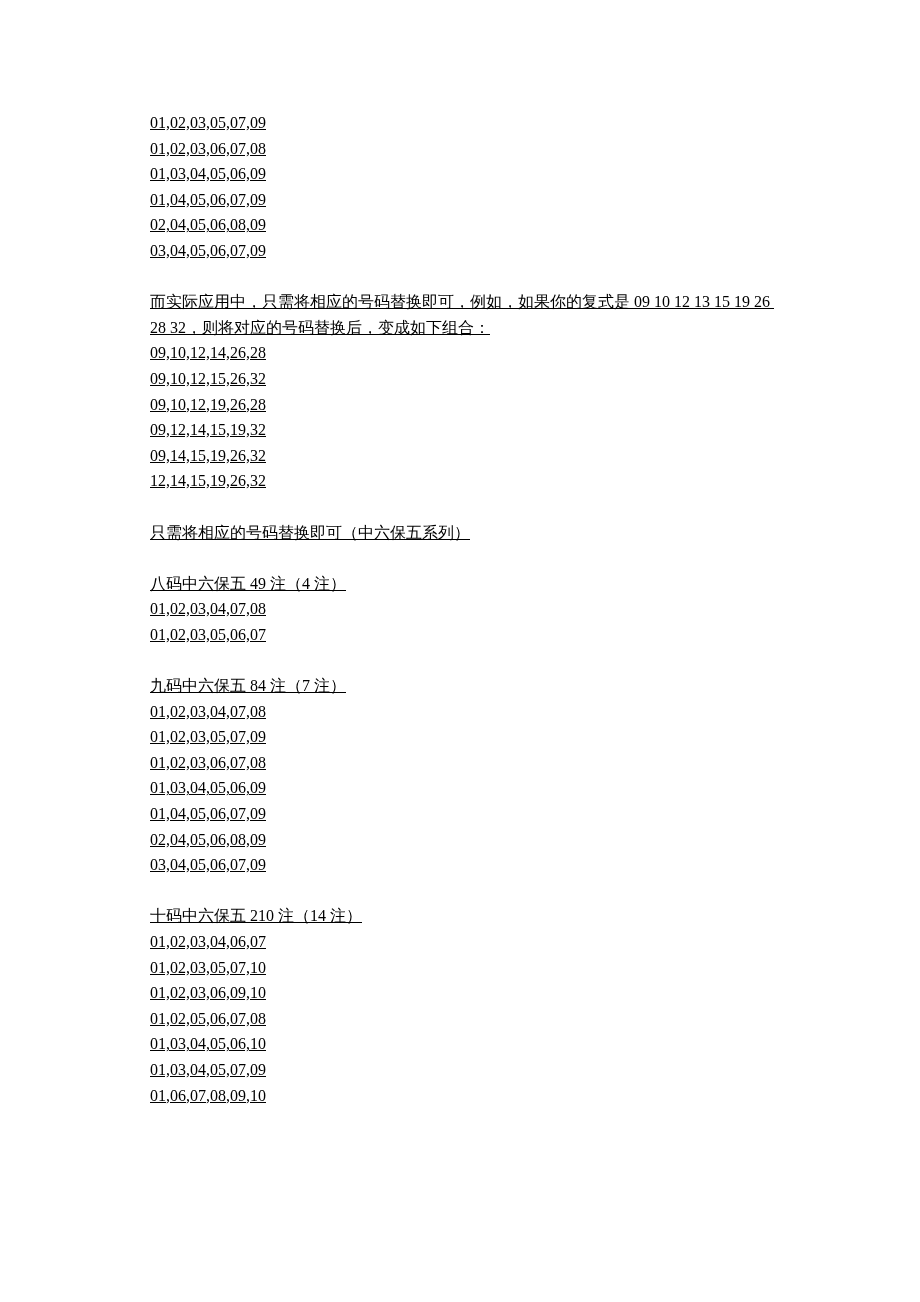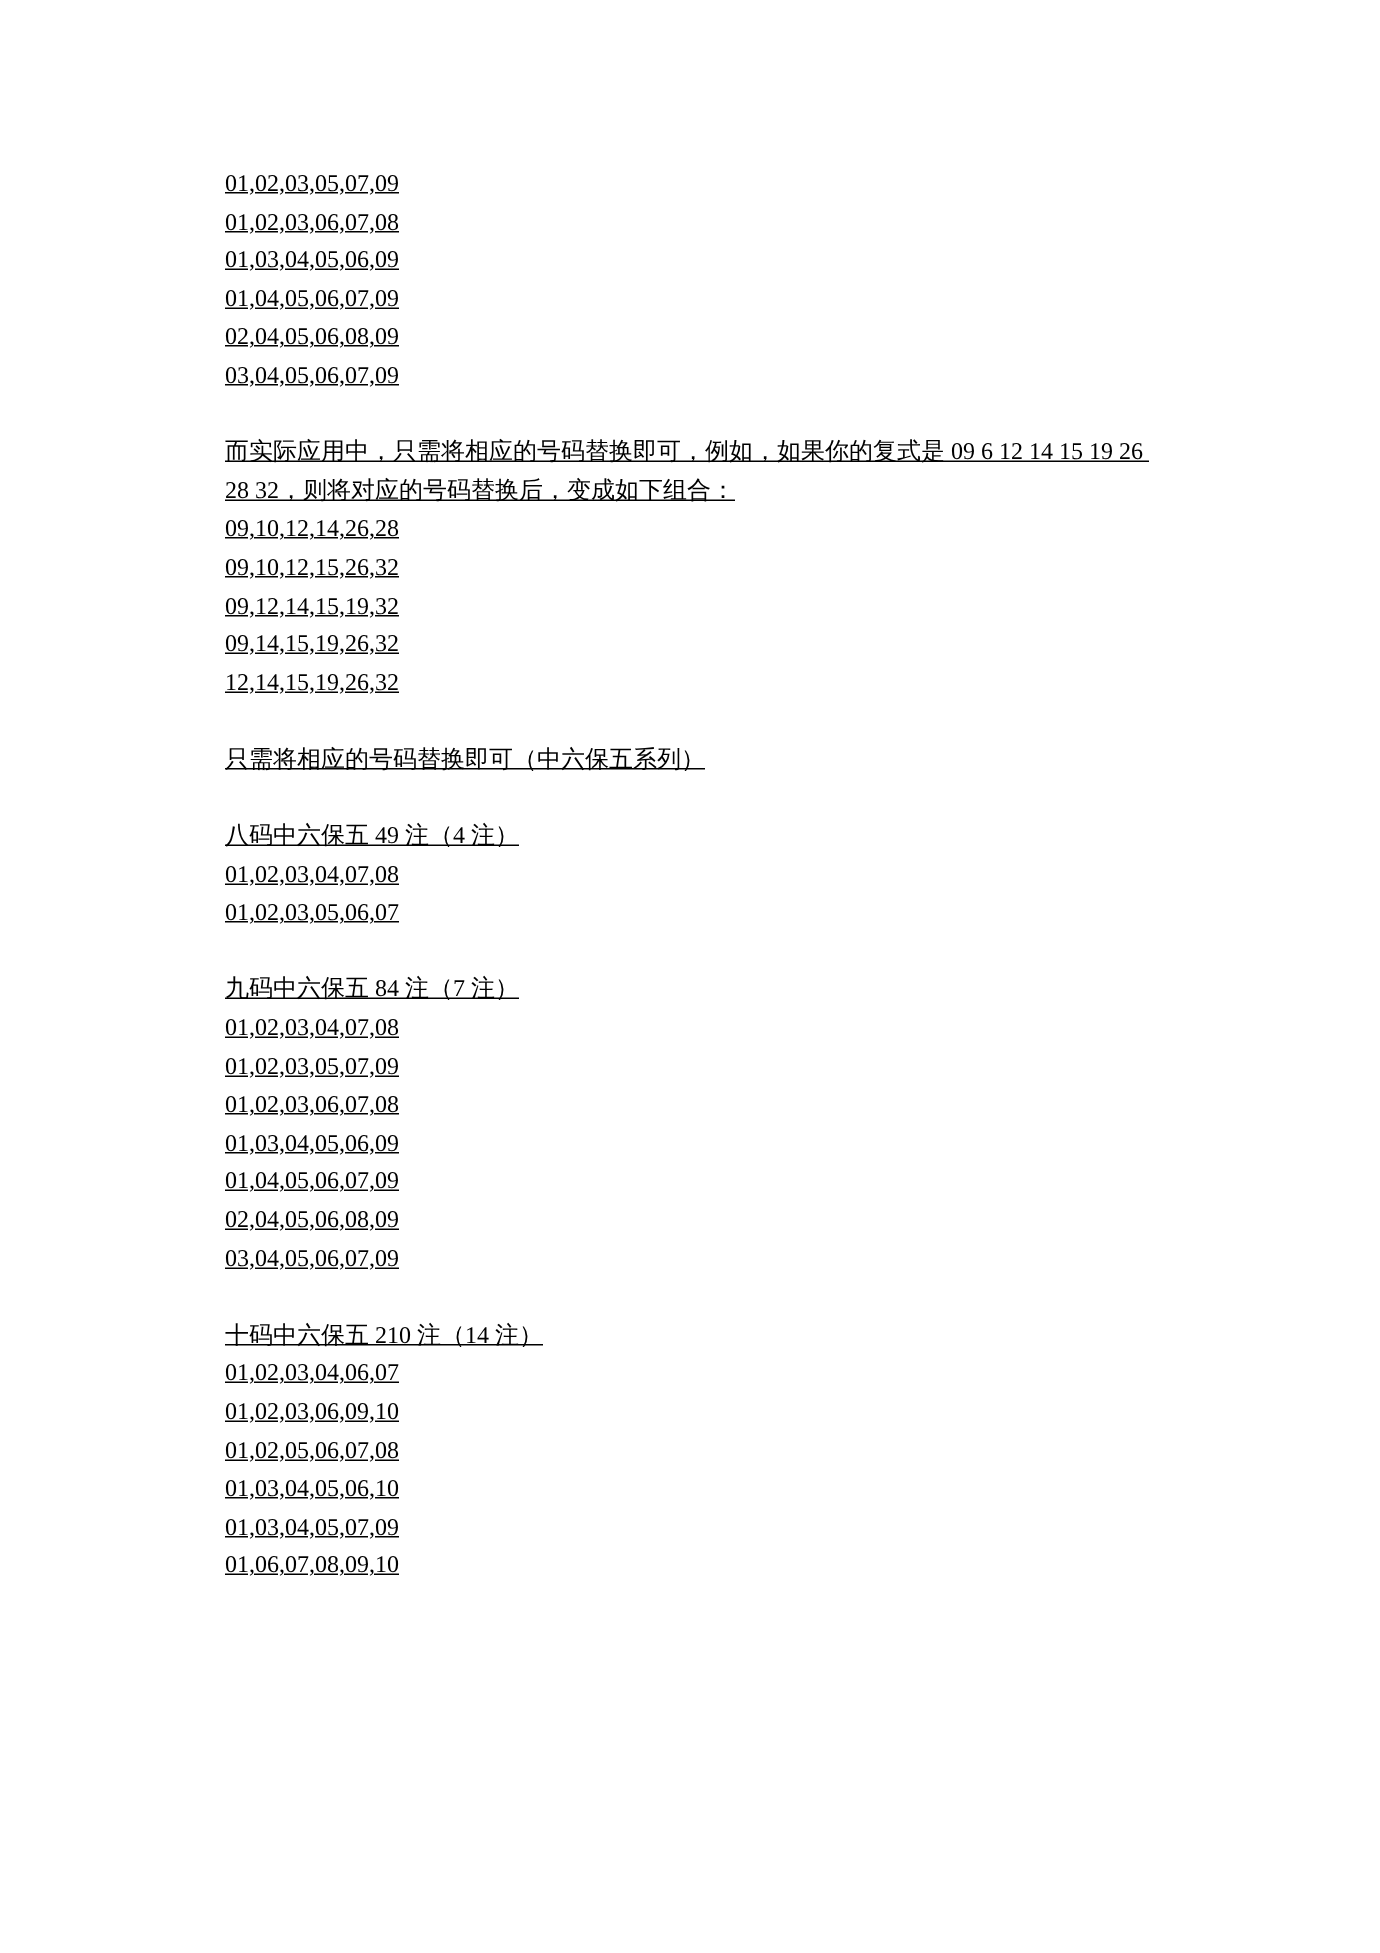--- a/index.html
+++ b/index.html
@@ -32,24 +32,25 @@
 
   <div class="line">01,02,03,05,07,09</div>
   <div class="line">01,02,03,06,07,08</div>
   <div class="line">01,03,04,05,06,09</div>
   <div class="line">01,04,05,06,07,09</div>
   <div class="line">02,04,05,06,08,09</div>
   <div class="line">03,04,05,06,07,09</div>
 
   <div class="blank"></div>
 
-  <div class="line">而实际应用中，只需将相应的号码替换即可，例如，如果你的复式是 09 6 12 14 15 19 26 28 32，则将对应的号码替换后，变成如下组合：</div>
+  <div class="line">而实际应用中，只需将相应的号码替换即可，例如，如果你的复式是 09 10 12 13 15 19 26 28 32，则将对应的号码替换后，变成如下组合：</div>
 
   <div class="line">09,10,12,14,26,28</div>
   <div class="line">09,10,12,15,26,32</div>
+  <div class="line">09,10,12,19,26,28</div>
   <div class="line">09,12,14,15,19,32</div>
   <div class="line">09,14,15,19,26,32</div>
   <div class="line">12,14,15,19,26,32</div>
 
   <div class="blank"></div>
 
   <div class="line">只需将相应的号码替换即可（中六保五系列）</div>
 
   <div class="blank"></div>
 
@@ -65,19 +66,20 @@
   <div class="line">01,02,03,06,07,08</div>
   <div class="line">01,03,04,05,06,09</div>
   <div class="line">01,04,05,06,07,09</div>
   <div class="line">02,04,05,06,08,09</div>
   <div class="line">03,04,05,06,07,09</div>
 
   <div class="blank"></div>
 
   <div class="line">十码中六保五 210 注（14 注）</div>
   <div class="line">01,02,03,04,06,07</div>
+  <div class="line">01,02,03,05,07,10</div>
   <div class="line">01,02,03,06,09,10</div>
   <div class="line">01,02,05,06,07,08</div>
   <div class="line">01,03,04,05,06,10</div>
   <div class="line">01,03,04,05,07,09</div>
   <div class="line">01,06,07,08,09,10</div>
 
 </div>
 
 </body></html>

